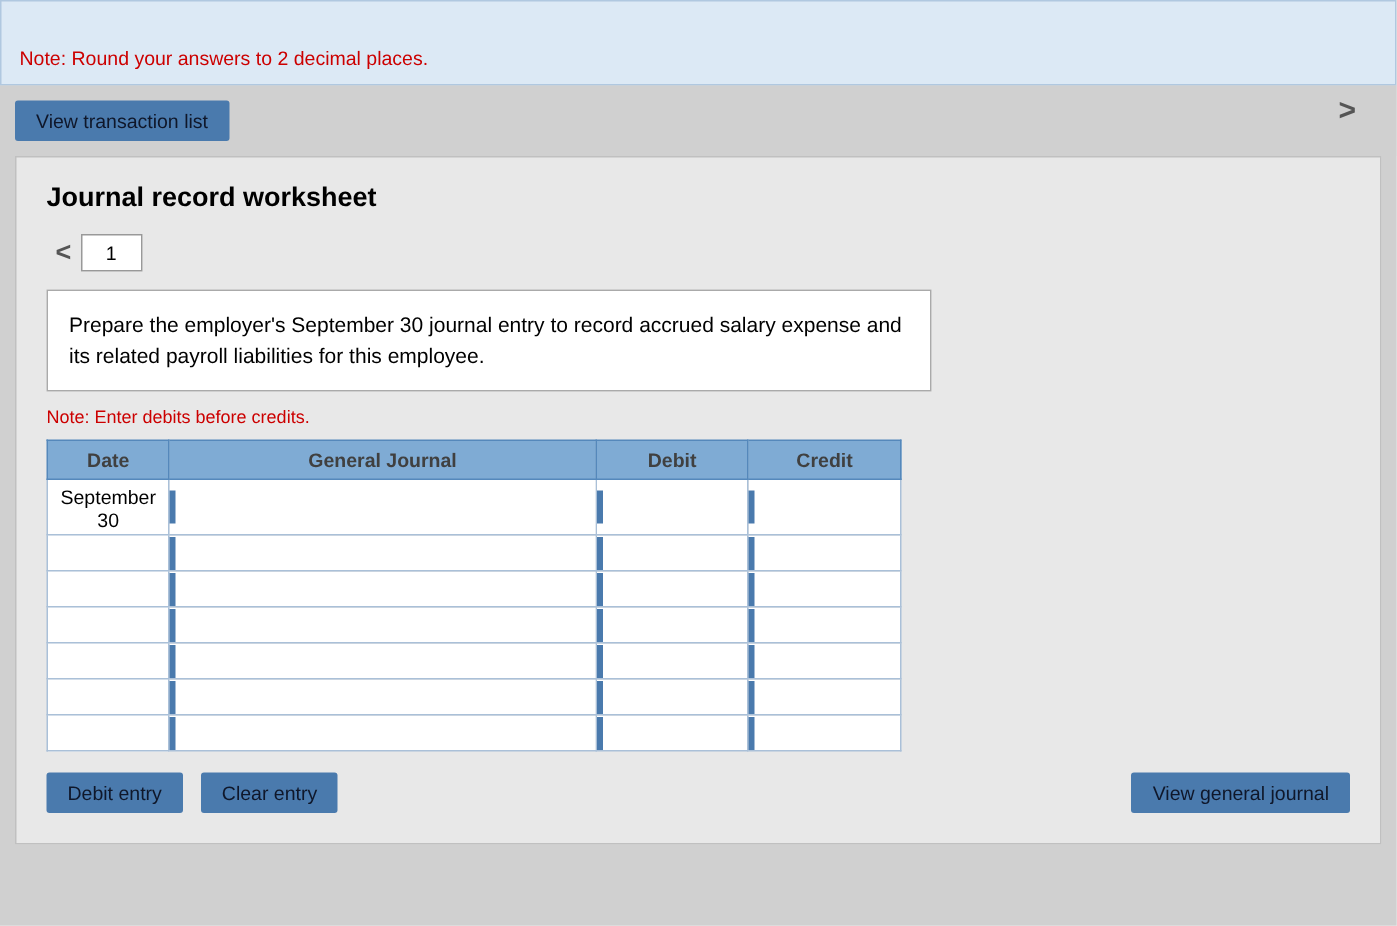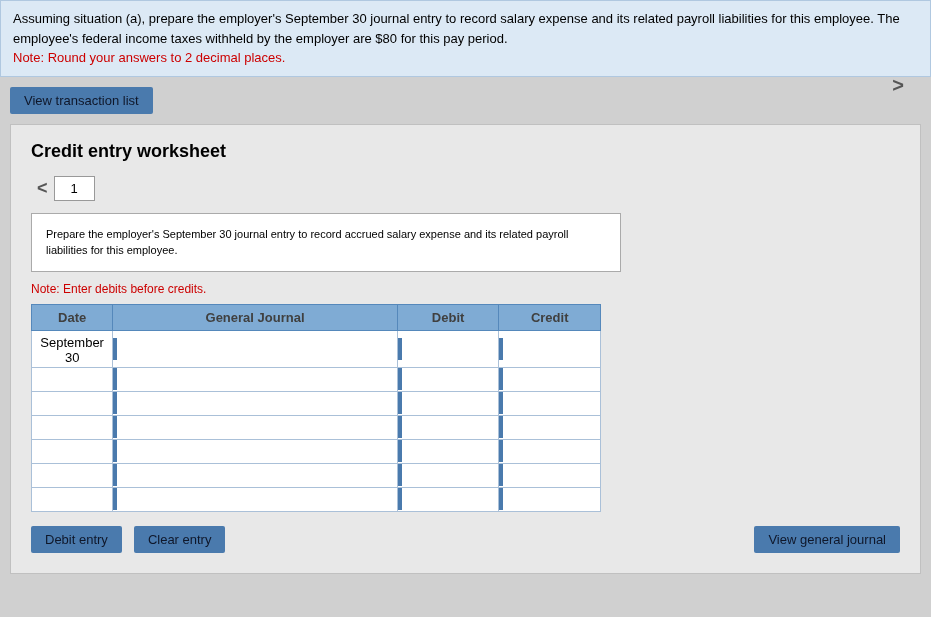--- a/index.html
+++ b/index.html
@@ -76,21 +76,21 @@
       font-size: 13px;
       min-width: 40px;
       text-align: center;
     }
 
     .description-box {
       border: 1px solid #aaa;
       background: #fff;
       padding: 12px 14px;
       margin-bottom: 10px;
-      font-size: 11px;
+      font-size: 14px;
       line-height: 1.5;
       max-width: 590px;
     }
 
     .note-red {
       color: #cc0000;
       font-size: 12px;
       margin-bottom: 8px;
     }
 
@@ -192,31 +192,30 @@
     }
 
     .btn-bar-right {
       margin-left: auto;
     }
   </style>
 </head>
 <body>
 
 <div class="top-banner">
-  <span>Assuming situation (a), prepare the employer's September 30 journal entry to record salary expense and its related payroll liabilities for this employee. The employee's federal income taxes withheld by the employer are $80 for this pay period.</span>
   <br>
   <span class="note-red">Note: Round your answers to 2 decimal places.</span>
 </div>
 
 <div class="view-btn-bar">
   <button class="btn-blue">View transaction list</button>
 </div>
 
 <div class="main-panel">
-  <div class="panel-title">Credit entry worksheet</div>
+  <div class="panel-title">Journal record worksheet</div>
 
   <div class="tab-nav">
     <button class="nav-arrow">&lt;</button>
     <div class="tab-box">1</div>
   </div>
 
   <div class="description-box">
     <span>Prepare the employer's September 30 journal entry to record accrued salary expense and its related payroll liabilities for this employee.</span>
   </div>
 

